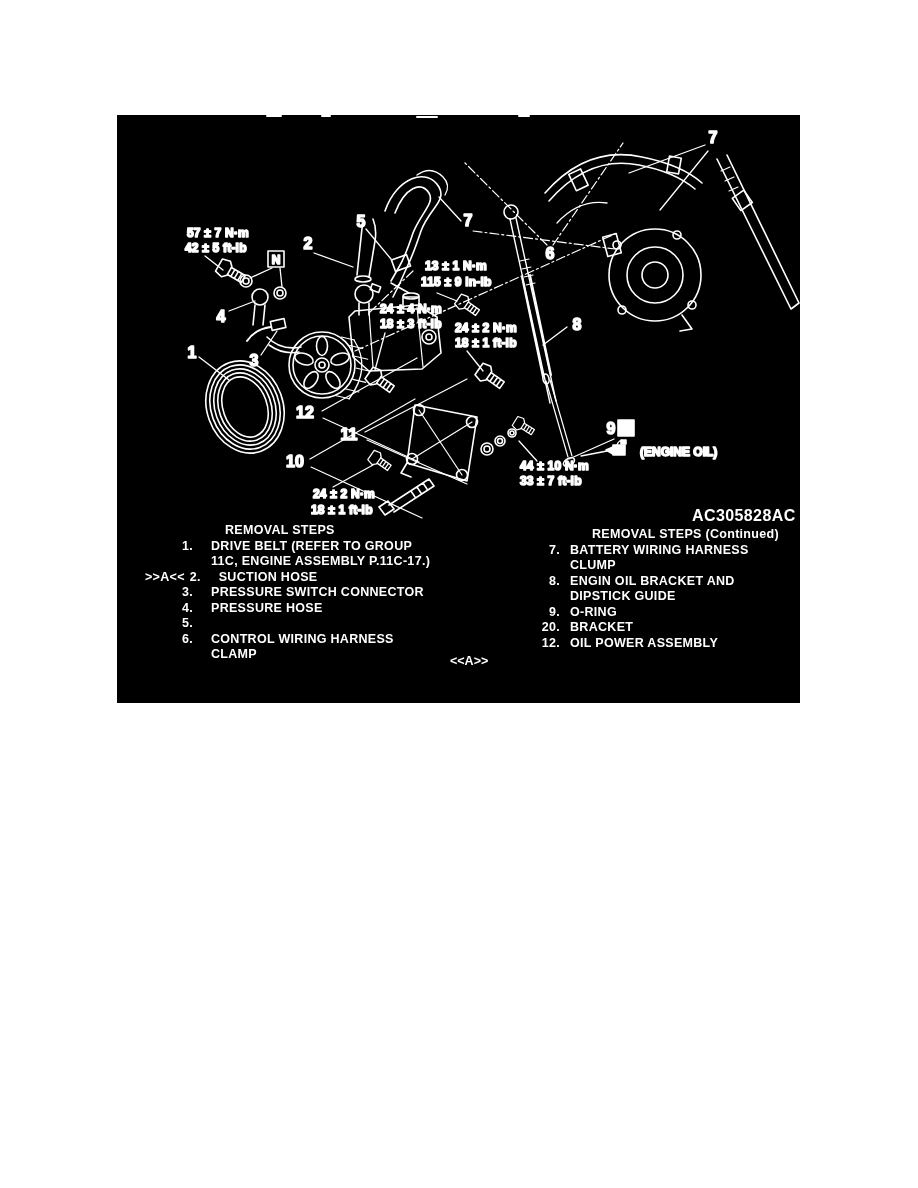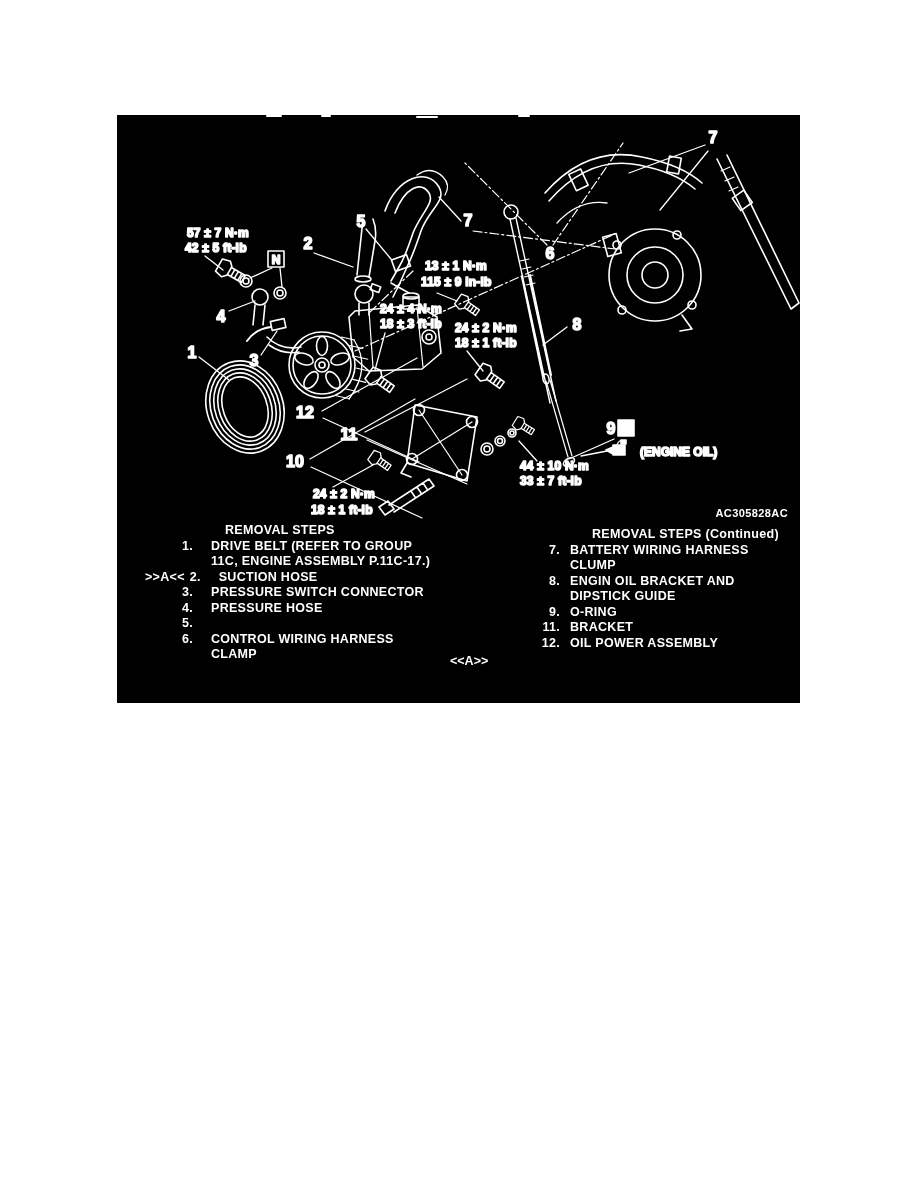--- a/index.html
+++ b/index.html
@@ -19,21 +19,21 @@
   .steps .no{flex:0 0 16px;text-align:right;}
   .steps .tx{margin-left:18px;}
   .steps-left{left:28px;top:408px;width:360px;}
   .steps-left .tx{}
   .steps-right{left:420px;top:412px;width:258px;}
   .steps-right .no{flex:0 0 23px;}
   .steps-right .tx{margin-left:10px;}
   .title-row .tx{margin-left:32px;text-align:center;}
   .marker-a-end{position:absolute;left:333px;top:539px;color:#fff;font-weight:bold;font-size:12.5px;}
   .fig-code{position:absolute;left:575px;top:392px;width:96px;text-align:right;color:#fff;
-            font-weight:bold;font-size:11px;letter-spacing:.4px;}
+            font-weight:bold;font-size:16px;letter-spacing:.4px;}
 </style>
 </head>
 <body>
 
 <div class="page">
   <div class="panel">
 
     <svg width="683" height="588" viewBox="0 0 683 588" stroke="#fff" fill="none" stroke-width="1.6" stroke-linecap="round" stroke-linejoin="round">
       <defs>
         <g id="bolt">
@@ -332,21 +332,21 @@
                          <div>DIPSTICK GUIDE</div>
           </span>
       </div>
       <div class="row">
         <span class="no">9.</span>
         <span class="tx">
             <div>O-RING</div>
           </span>
       </div>
       <div class="row">
-        <span class="no">11.</span>
+        <span class="no">20.</span>
         <span class="tx">
             <div>BRACKET</div>
           </span>
       </div>
       <div class="row">
         <span class="no">12.</span>
         <span class="tx">
             <div>OIL POWER ASSEMBLY</div>
           </span>
       </div>

